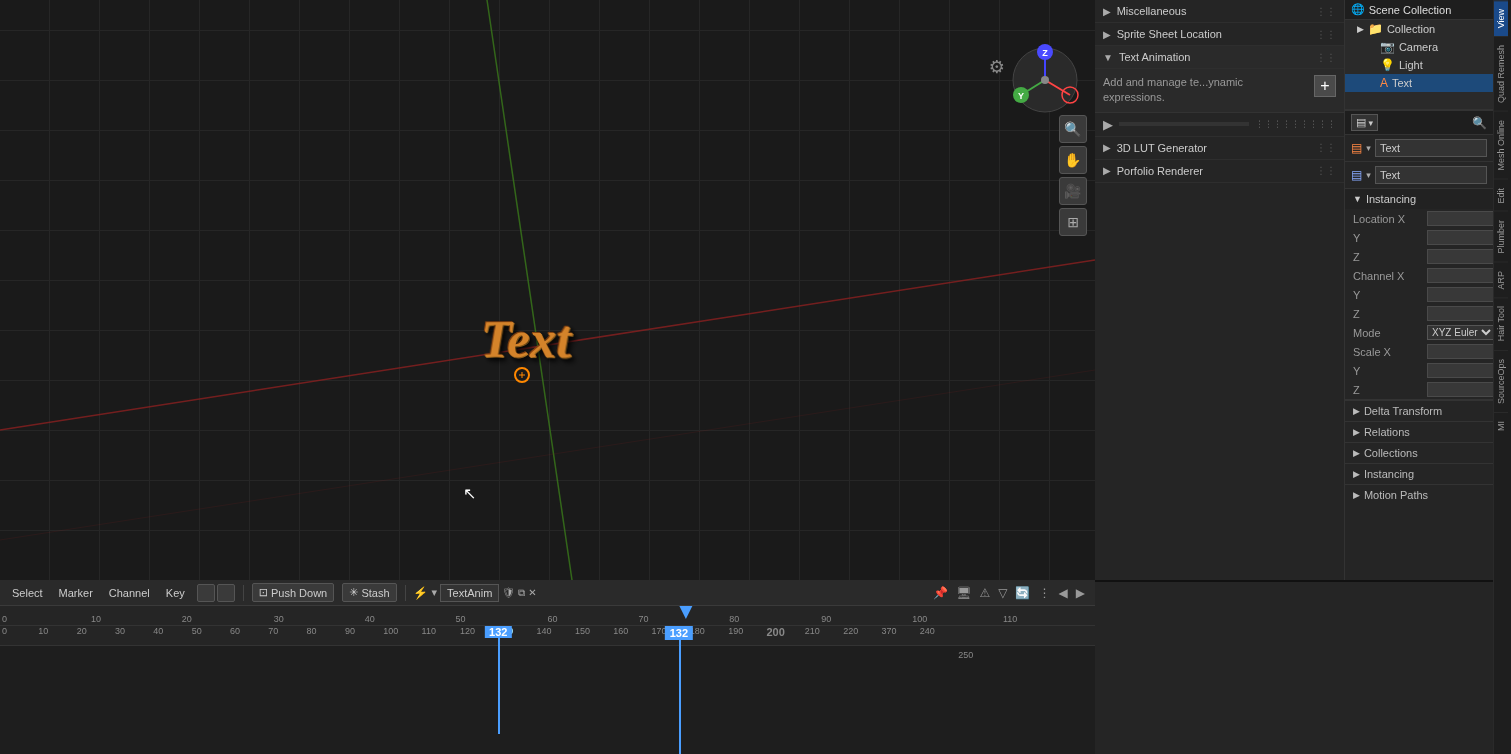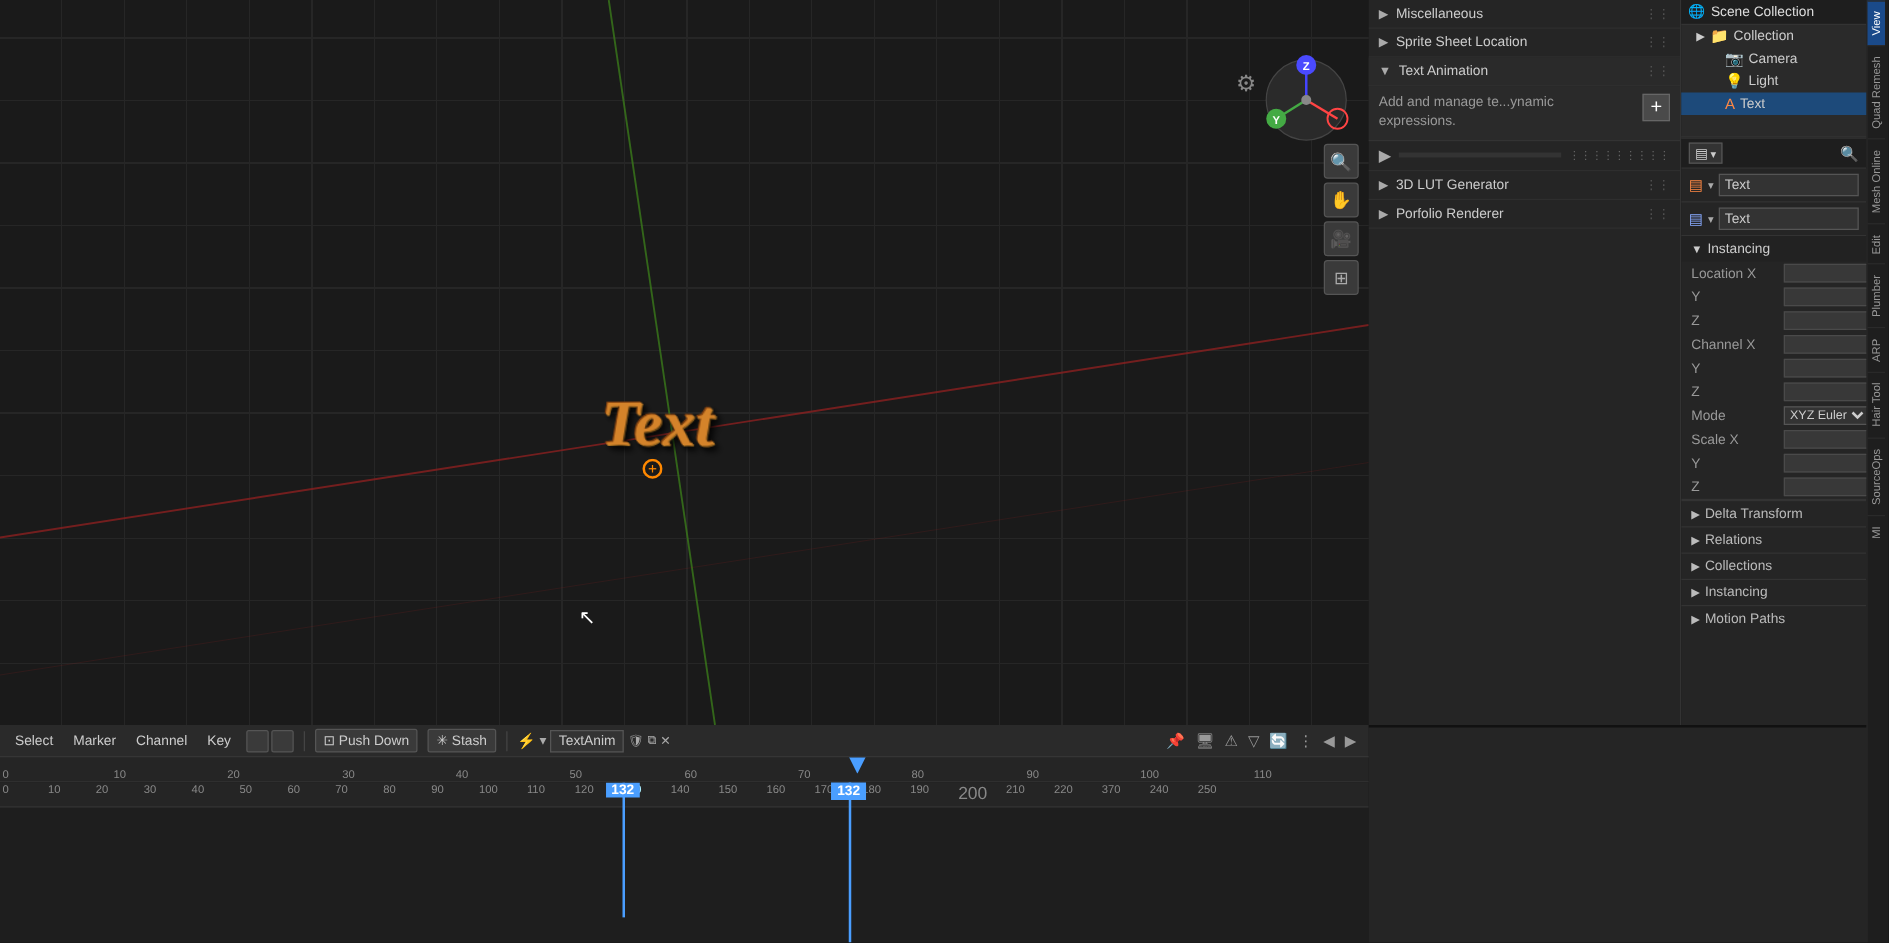--- a/index.html
+++ b/index.html
@@ -466,26 +466,26 @@
         <span style="position:absolute;left:35%;font-size:9px;color:#888;">100</span>
         <span style="position:absolute;left:38.5%;font-size:9px;color:#888;">110</span>
         <span style="position:absolute;left:42%;font-size:9px;color:#888;">120</span>
         <span style="position:absolute;left:45.5%;font-size:9px;color:#aef;font-weight:bold;">130</span>
         <span style="position:absolute;left:49%;font-size:9px;color:#888;">140</span>
         <span style="position:absolute;left:52.5%;font-size:9px;color:#888;">150</span>
         <span style="position:absolute;left:56%;font-size:9px;color:#888;">160</span>
         <span style="position:absolute;left:59.5%;font-size:9px;color:#888;">170</span>
         <span style="position:absolute;left:63%;font-size:9px;color:#888;">180</span>
         <span style="position:absolute;left:66.5%;font-size:9px;color:#888;">190</span>
-        <span style="position:absolute;left:70%;font-size:14px;color:#888;">200</span>
+        <span style="position:absolute;left:70%;font-size:11px;color:#888;font-weight:bold;">200</span>
         <span style="position:absolute;left:73.5%;font-size:9px;color:#888;">210</span>
         <span style="position:absolute;left:77%;font-size:9px;color:#888;">220</span>
         <span style="position:absolute;left:80.5%;font-size:9px;color:#888;">370</span>
         <span style="position:absolute;left:84%;font-size:9px;color:#888;">240</span>
-        <span style="position:absolute;left:87.5%;font-size:9px;color:#888;">250</span>
+        <span style="position:absolute;left:87.5%;font-size:9px;color:#888;margin-top:24px;">250</span>
       </div>
 
       <div style="position:absolute;left:45.5%;top:0;width:2px;background:#4a9eff;height:108px;"></div>
 
       <div style="position:absolute;left:45.5%;top:0;background:#4a9eff;color:#fff;font-size:11px;padding:0 4px;font-weight:bold;transform:translateX(-50%);white-space:nowrap;">132</div>
     </div>
   </div>
 
   <div class="right-side">
 

